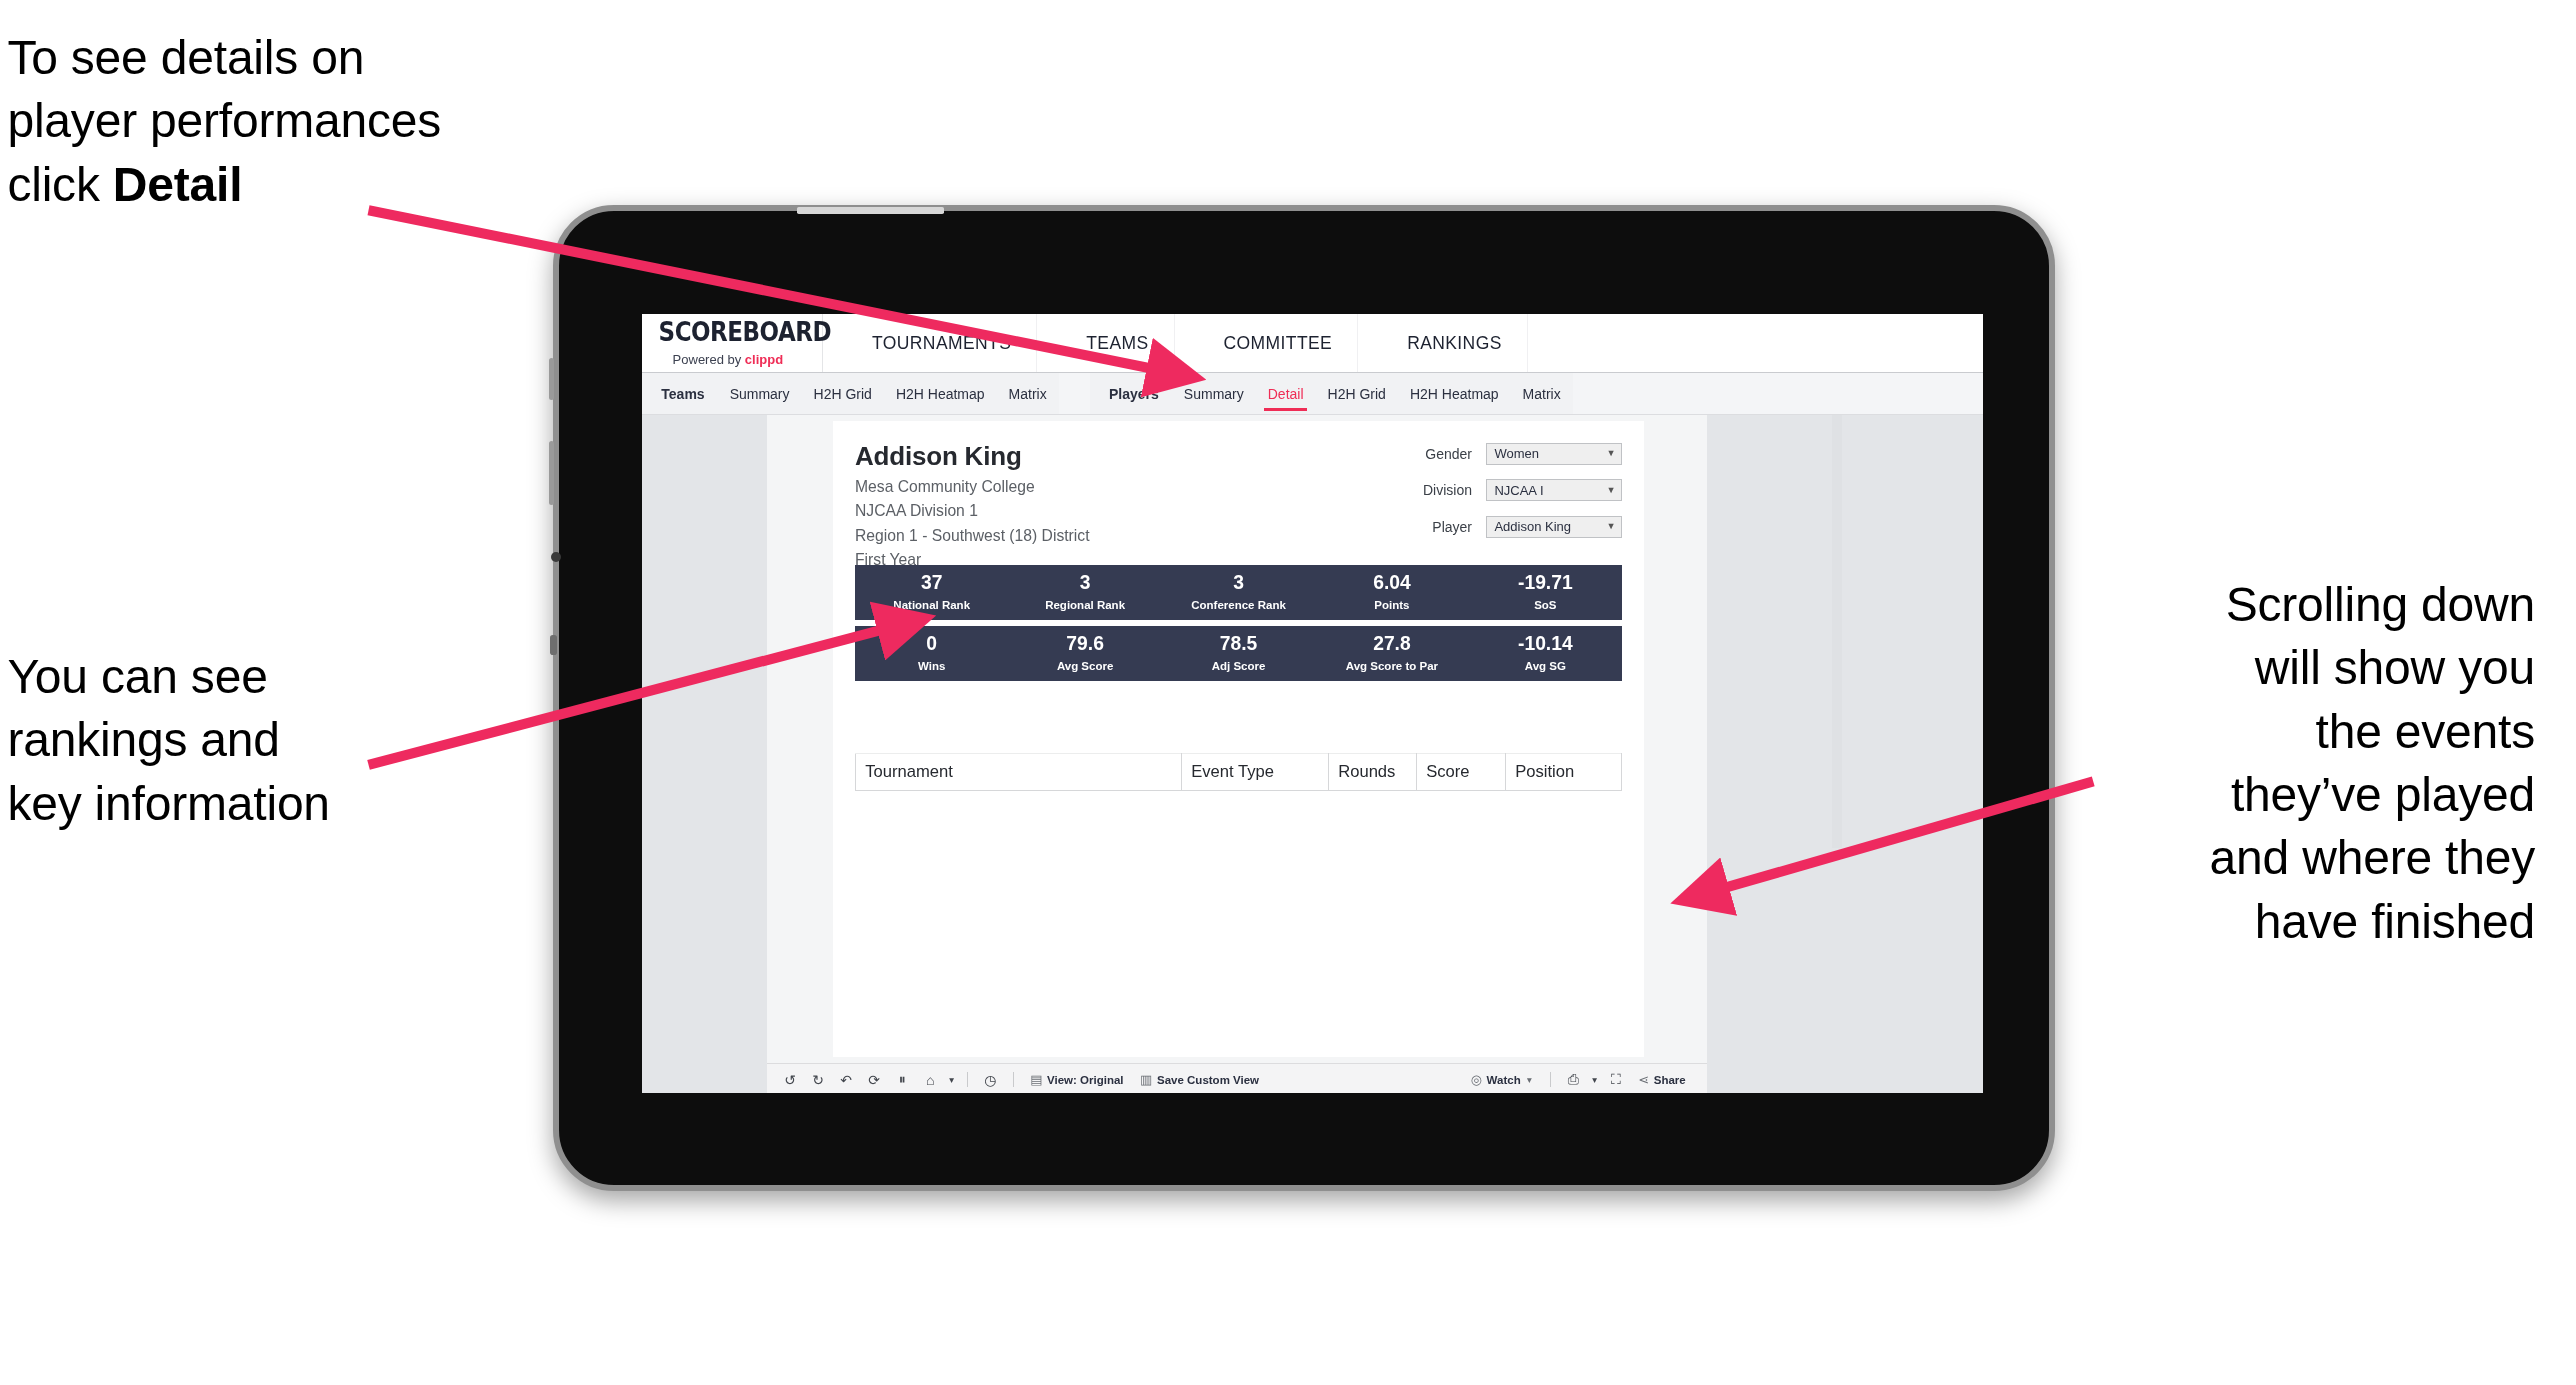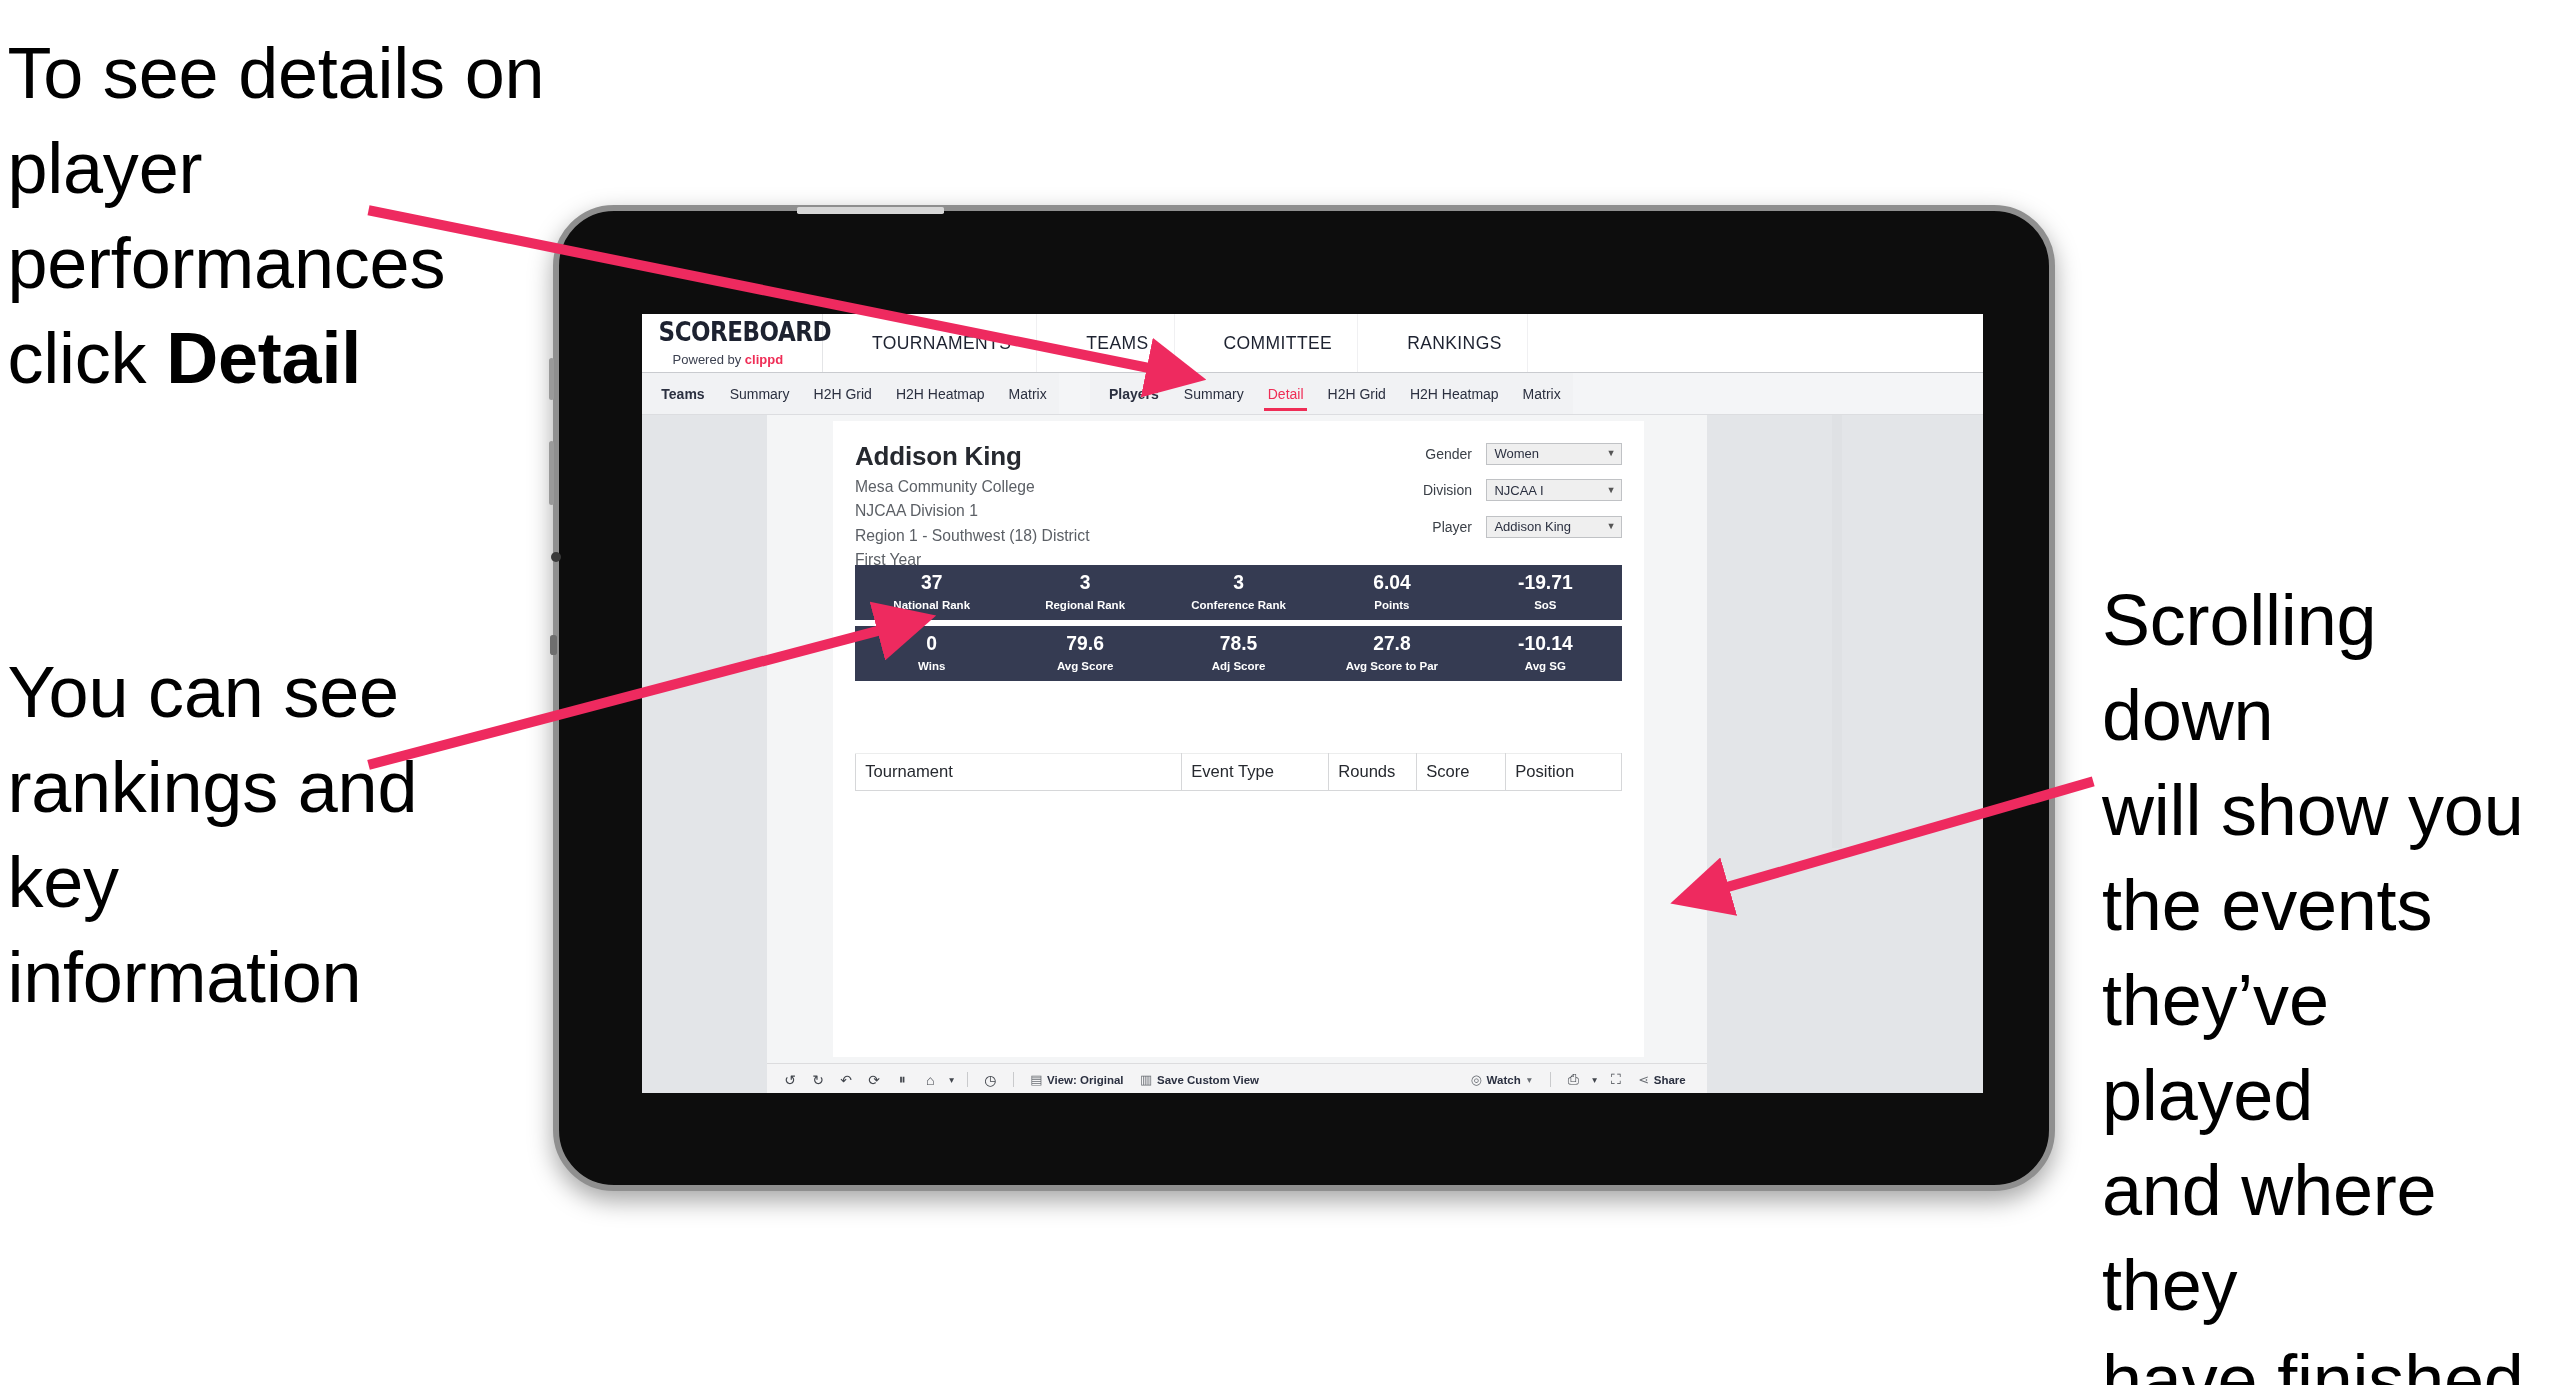--- a/index.html
+++ b/index.html
@@ -8,30 +8,30 @@
     background:#ffffff;
     font-family:"Liberation Sans", sans-serif;
     position:relative;
     overflow:hidden;
   }
 
   
   .annot{
     position:absolute;
     color:#000;
-    font-size:72px;
+    font-size:48px;
     line-height:1.32;
     font-weight:400;
     letter-spacing:-0.2px;
     white-space:pre-line;
   }
   .annot b{font-weight:700;}
   #annot-detail{left:7.4px;top:26px;width:608px;}
   #annot-rankings{left:7.4px;top:645px;width:479px;}
-  #annot-scroll{left:2102px;top:573px;width:433px;}
+  #annot-scroll{left:2102px;top:573px;width:433px;text-align:right;}
 
   
   .arrow-svg{position:absolute;left:0;top:0;width:2576px;height:1386px;pointer-events:none;}
 
   
   #tablet{
     position:absolute;
     left:553px;top:205px;
     width:1502px;height:986px;
     background:#0d0d0d;

